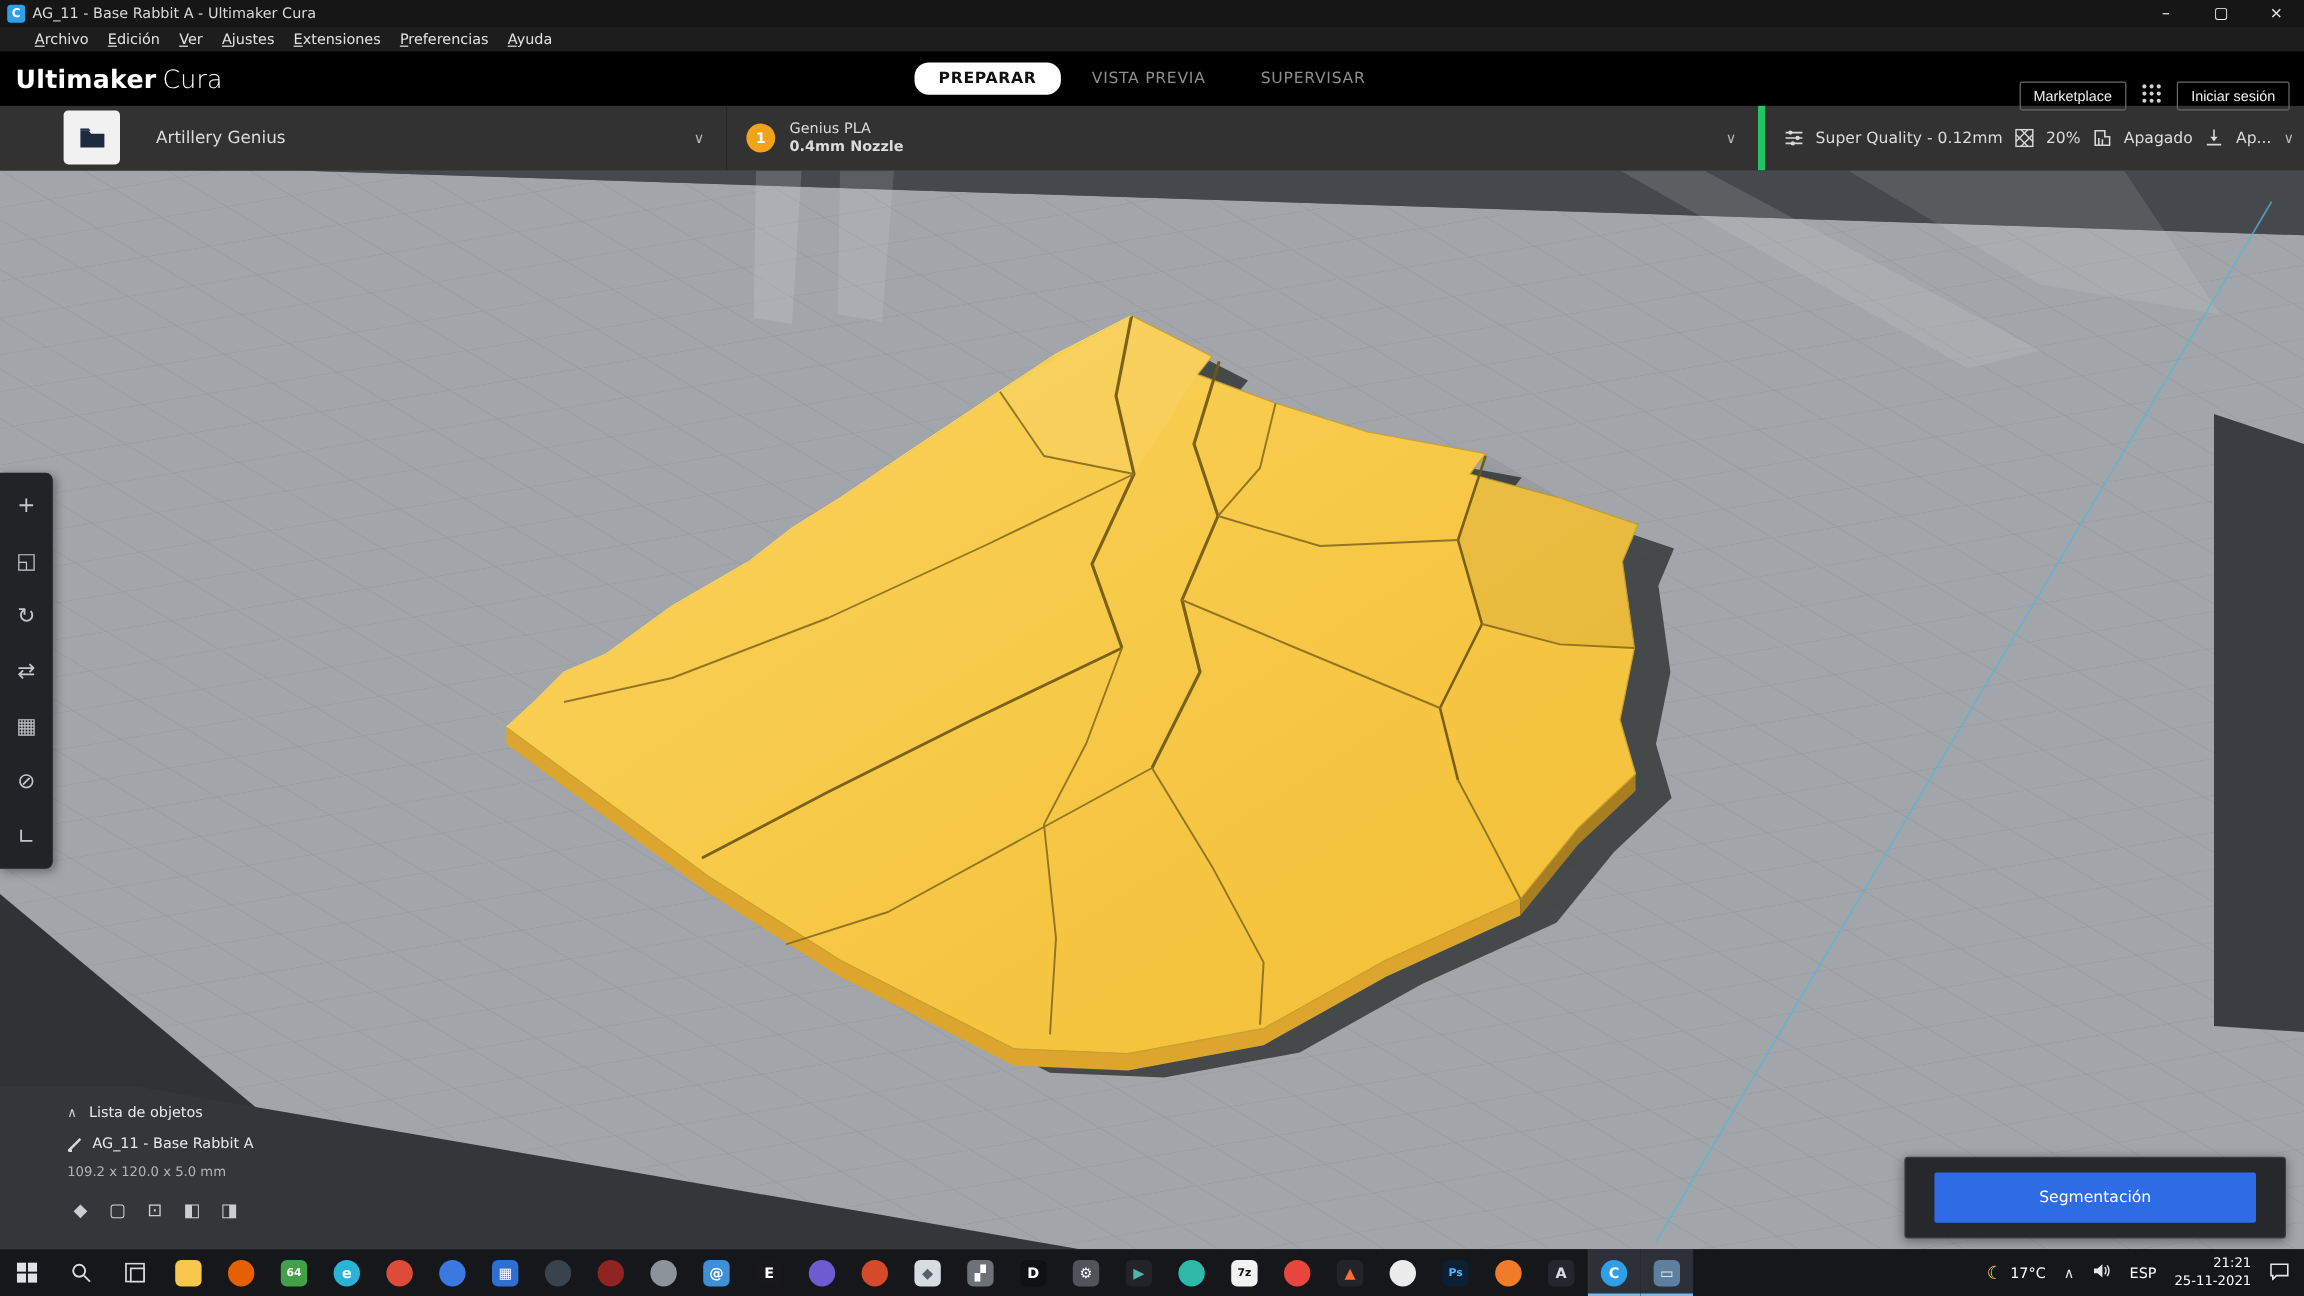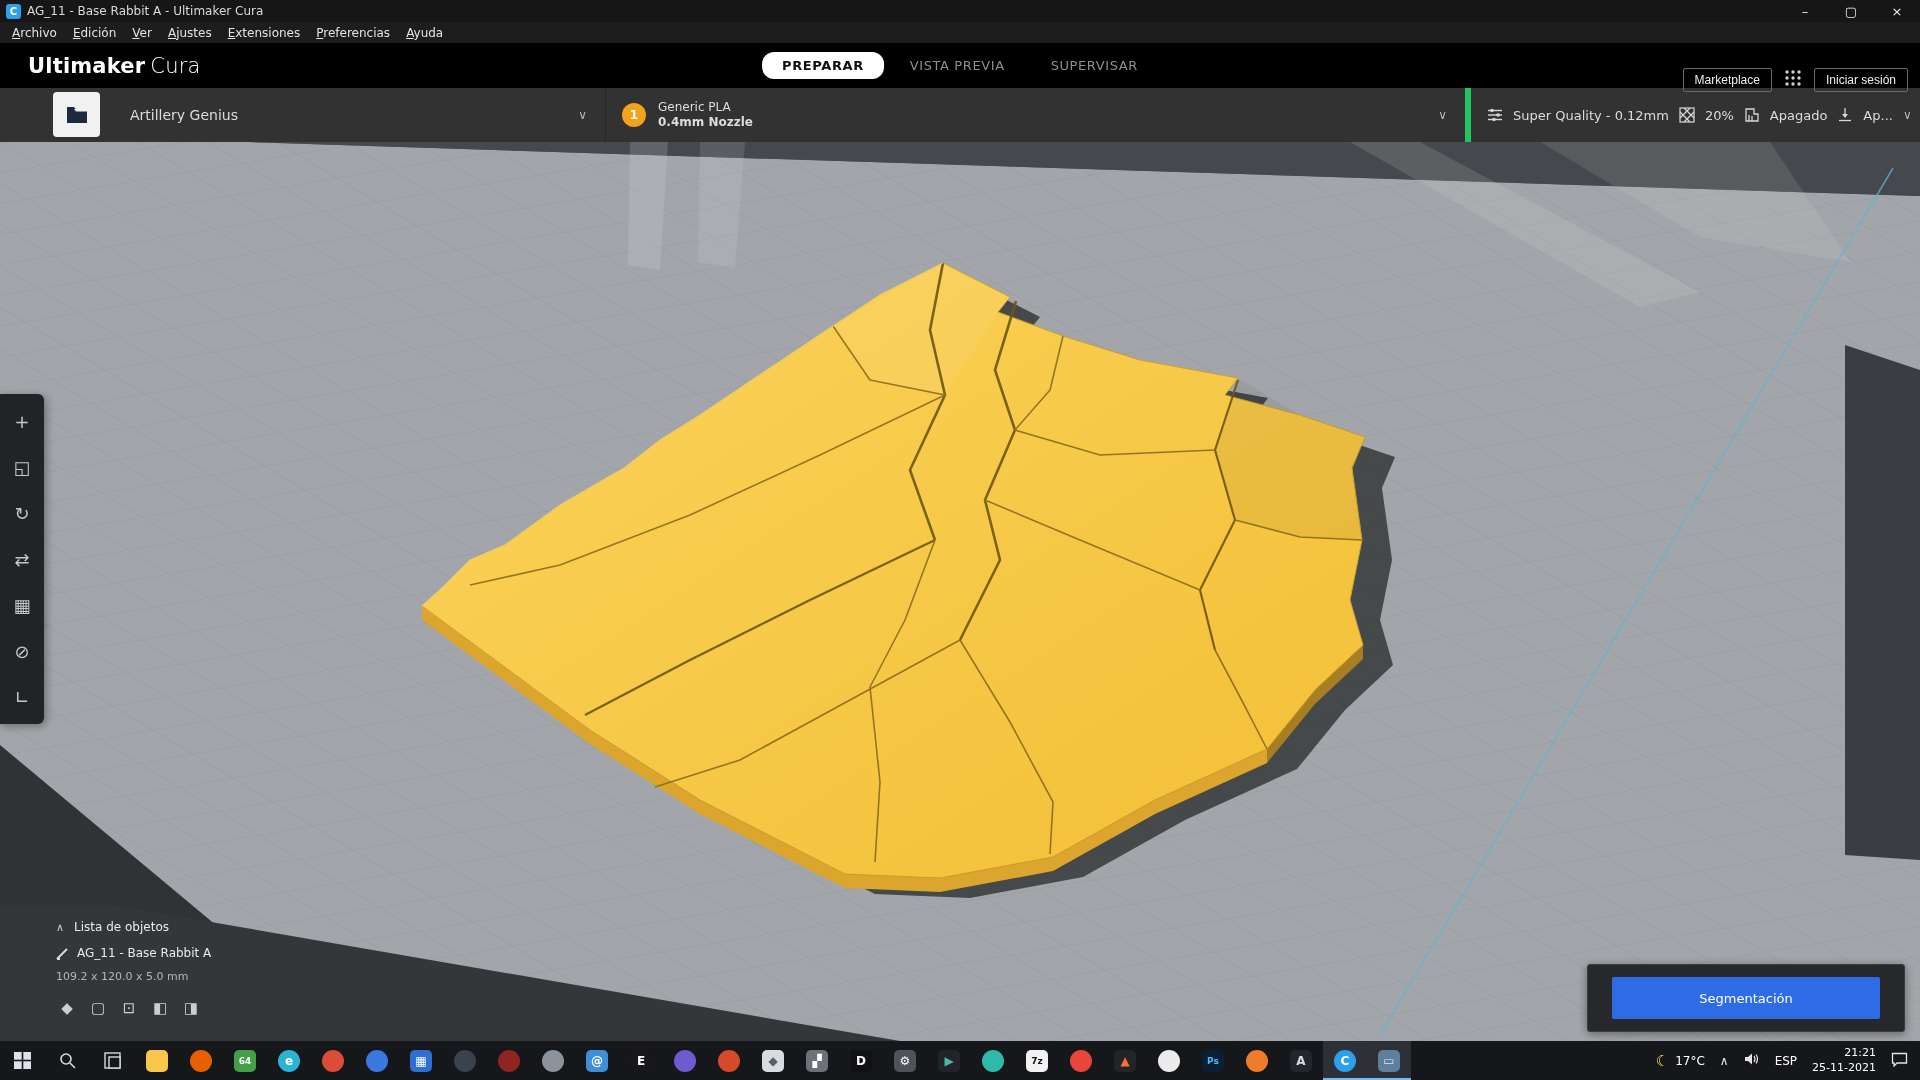--- a/index.html
+++ b/index.html
@@ -7,27 +7,27 @@
     font-family:"DejaVu Sans","Liberation Sans",sans-serif; }
 
   
   .titlebar { height:22px; background:#161616; display:flex; align-items:center; color:#d9d9d9; font-size:12px; }
   .app-badge { width:15px; height:15px; margin:0 6px; border-radius:3px; background:#2e9fe8; color:#fff;
     font-size:10px; font-weight:bold; display:flex; align-items:center; justify-content:center; }
   .win-controls { margin-left:auto; display:flex; height:22px; }
   .win-btn { width:46px; display:flex; align-items:center; justify-content:center; font-size:13px; color:#ececec; }
 
   
-  .menubar { height:21px; background:#1d1d1d; display:flex; align-items:center; padding-left:4px; color:#e3e3e3; font-size:12px; }
+  .menubar { height:21px; background:#1d1d1d; display:flex; align-items:center; padding-left:21px; color:#e3e3e3; font-size:12px; }
   .menu-item { display:inline-block; padding:2px 8px; }
   .menu-item::first-letter { text-decoration:underline; }
 
   
   .cura-header { height:45px; background:#000; display:flex; align-items:center; position:relative; }
-  .brand { margin-left:28px; font-size:21px; color:#fff; letter-spacing:0.2px; }
+  .brand { margin-left:13px; font-size:21px; color:#fff; letter-spacing:0.2px; }
   .brand .bold { font-weight:700; }
   .brand .light { font-weight:300; margin-left:5px; }
   .stage-tabs { position:absolute; left:50%; transform:translateX(-50%); display:flex; align-items:center; gap:6px; }
   .stage-tab { color:#8e8e8e; font-size:13px; letter-spacing:0.6px; padding:6px 20px; cursor:default;border-radius:12px; }
   .stage-tab.active { background:#ffffff; color:#101010; font-weight:bold; }
   .header-right { margin-left:auto; display:flex; align-items:center; gap:12px; margin-right:12px;margin-top:28px; }
   .hdr-btn { border:1px solid #6a6a6a; color:#efefef; font-size:12px; padding:4px 11px; border-radius:2px; background:transparent; }
 
   
   .configbar { height:54px; background:#323232; display:flex; align-items:stretch; color:#dcdcdc; }
@@ -142,21 +142,21 @@
       <path d="M1 1 L8 1 L9.5 3 L1 3 Z" fill="#1d2a40"></path>
     </svg>
   </div>
   <div class="selector printer-sel">
     <span>Artillery Genius</span>
     <span class="chev">∨</span>
   </div>
   <div class="selector material-sel">
     <div class="mat-badge">1</div>
     <div class="mat-text">
-      <div>Generic PLA</div>
+      <div>Genius PLA</div>
       <div class="l2">0.4mm Nozzle</div>
     </div>
     <span class="chev">∨</span>
   </div>
   <div class="selector settings-sel">
     <span class="cfg-ico">
       <svg width="16" height="16" viewBox="0 0 16 16" stroke="#d8d8d8" stroke-width="1.4" fill="#d8d8d8">
         <line x1="1" y1="3.5" x2="15" y2="3.5"></line>
           <circle cx="5" cy="3.5" r="1.8" stroke="none"></circle>
         <line x1="1" y1="8" x2="15" y2="8"></line>

